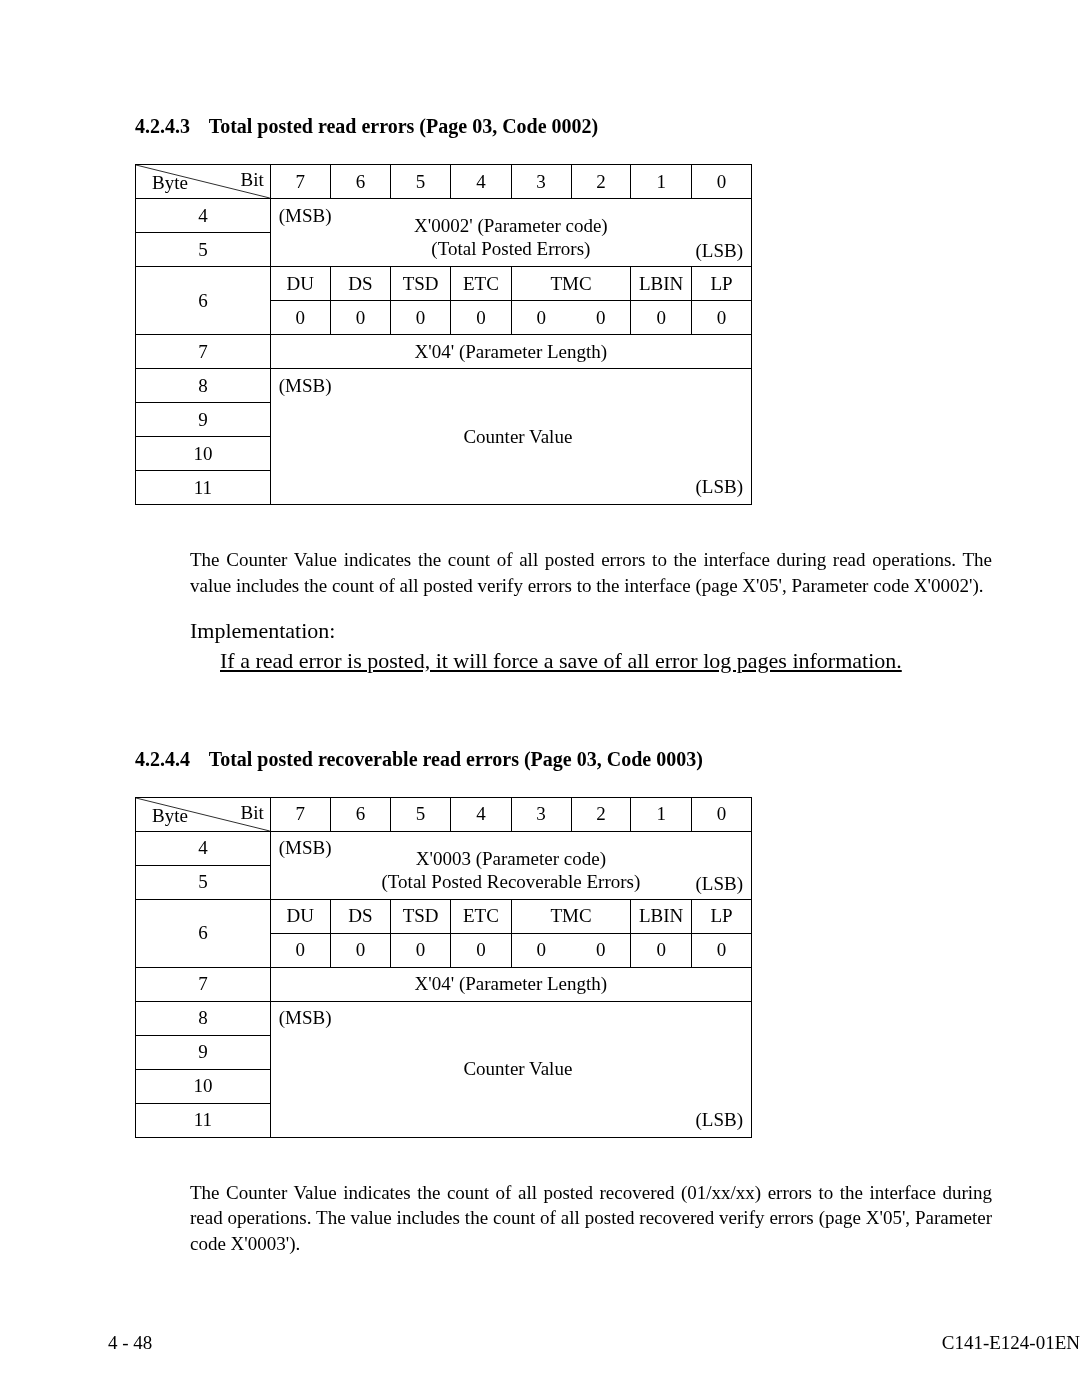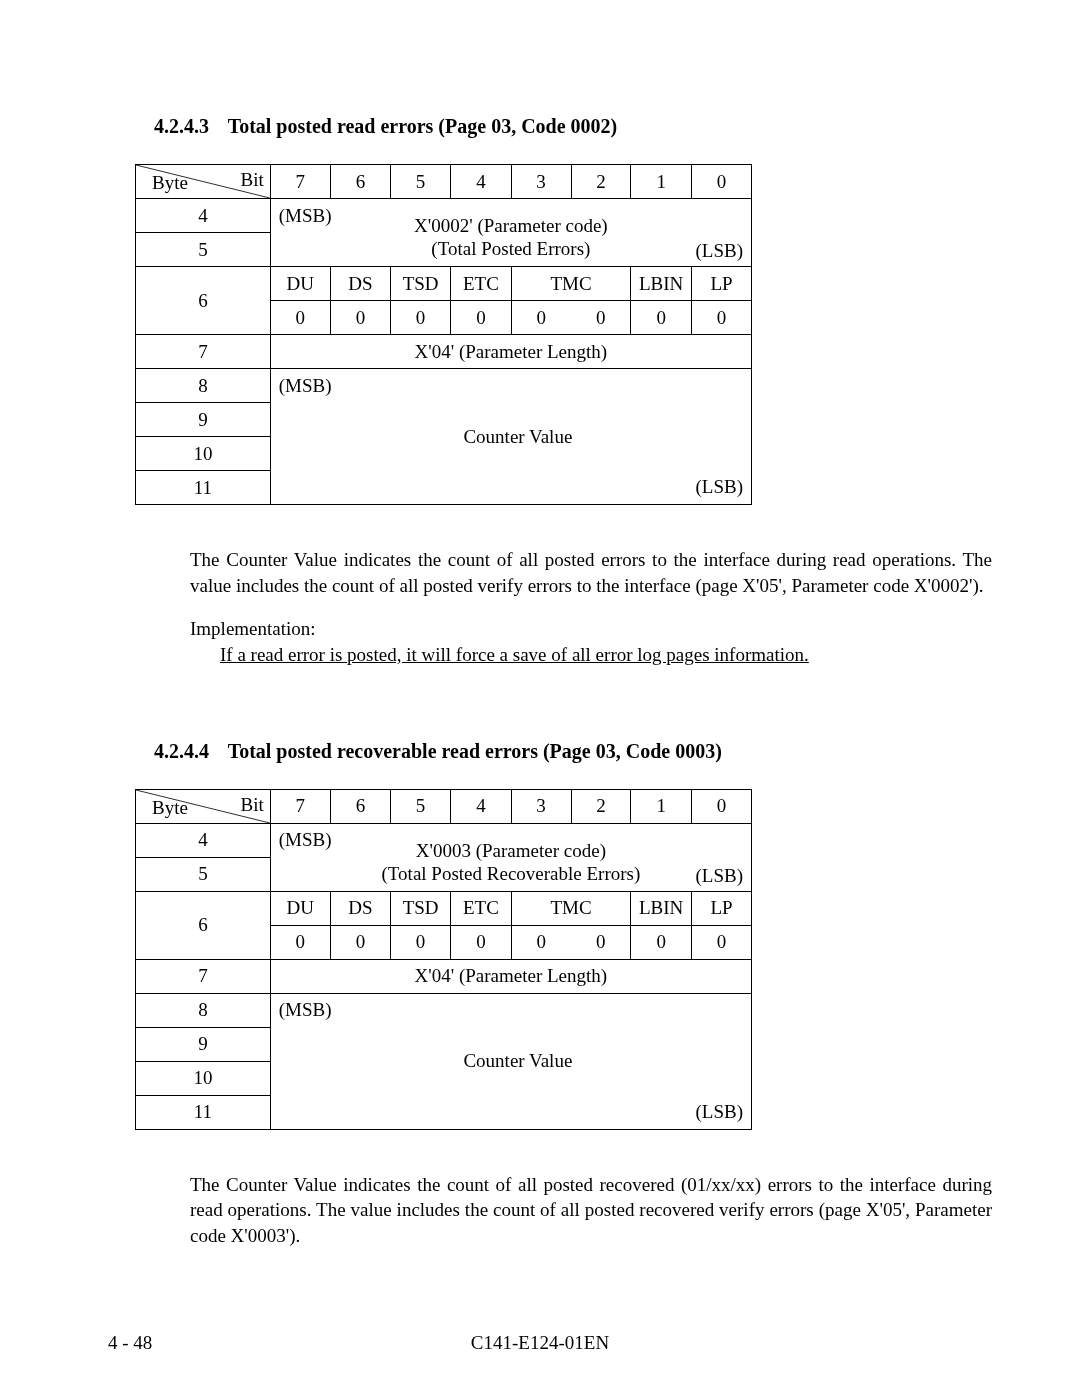--- a/index.html
+++ b/index.html
@@ -16,21 +16,20 @@
     box-sizing: border-box;
     padding: 115px 128px 0 135px;
   }
   .heading {
     font-weight: bold;
     font-size: 20px;
     margin-bottom: 26px;
   }
   .heading .num {
     margin-right: 14px;
-    margin-left: 19px;
   }
   table.bytetable {
     border-collapse: collapse;
     width: 617px;
     margin-left: 0px;
     margin-bottom: 42px;
     font-size: 19px;
   }
   table.bytetable td {
     border: 1px solid #000;
@@ -82,21 +81,21 @@
 
   .bodytext {
     font-size: 19px;
     line-height: 1.35;
     margin-left: 55px;
     margin-right: -40px;
     text-align: justify;
     margin-bottom: 18px;
   }
   .impl {
-    font-size: 19px;
+    font-size: 22px;
     line-height: 1.35;
     margin-left: 55px;
   }
   .impl .impl-body {
     margin-left: 30px;
     text-decoration: underline;
   }
 
   .section2 {
     margin-top: 72px;
@@ -110,21 +109,21 @@
     font-size: 19px;
   }
   .footer .pg {
     position: absolute;
     left: 108px;
   }
   .footer .doc {
     position: absolute;
     left: 0;
     width: 100%;
-    text-align: center;
+    text-align: right;
   }
 </style>
 </head>
 <body>
 
 <div class="page">
 
   <div class="heading">
     <span class="num">4.2.4.3</span>
     <span>Total posted read errors (Page 03, Code 0002)</span>

